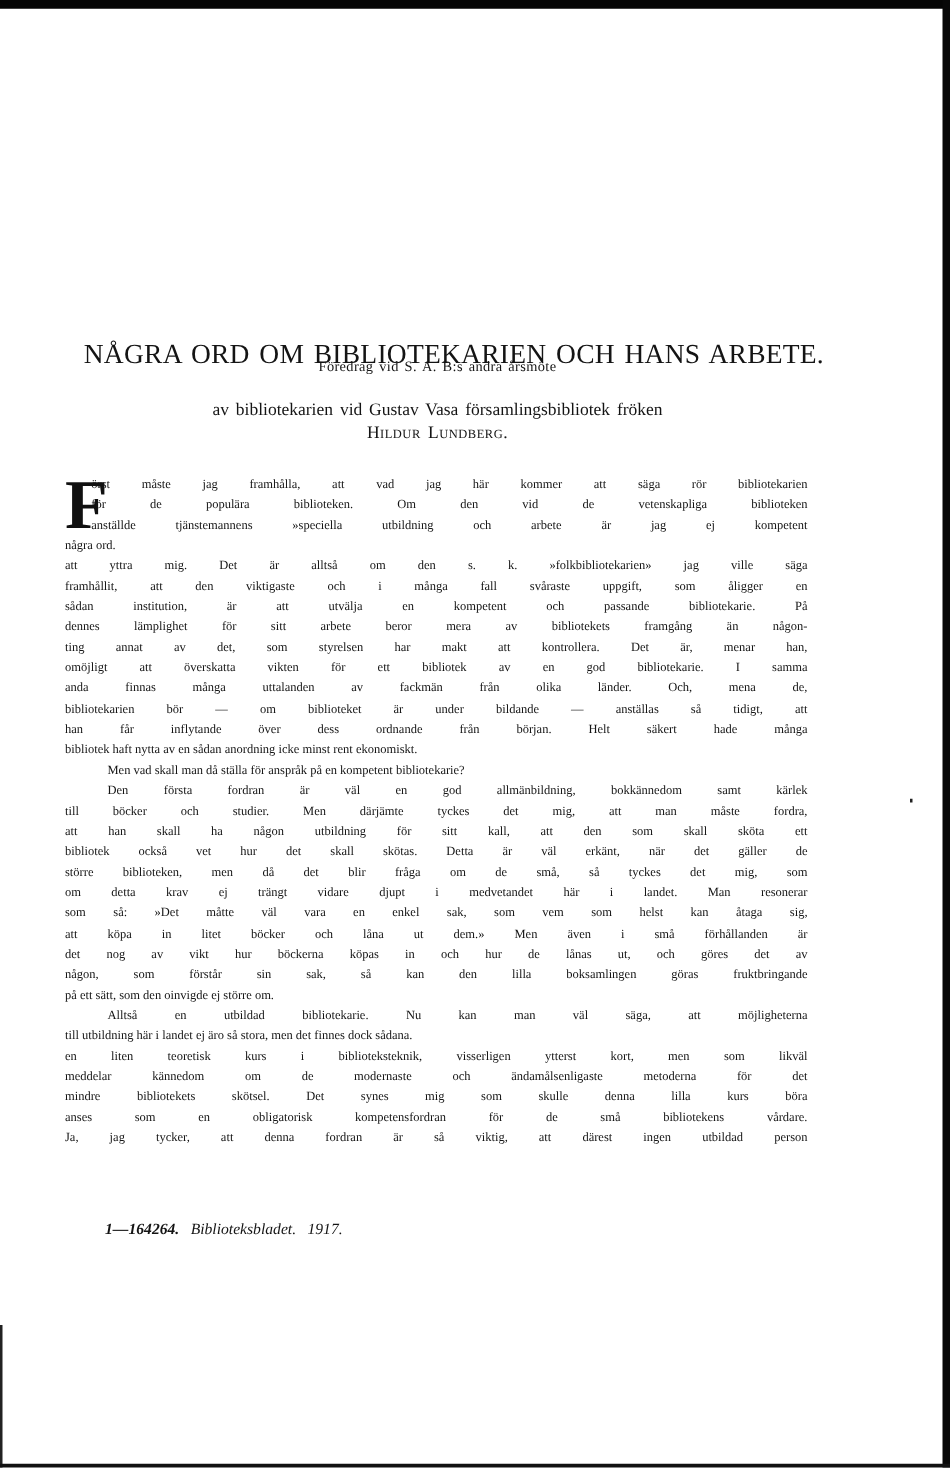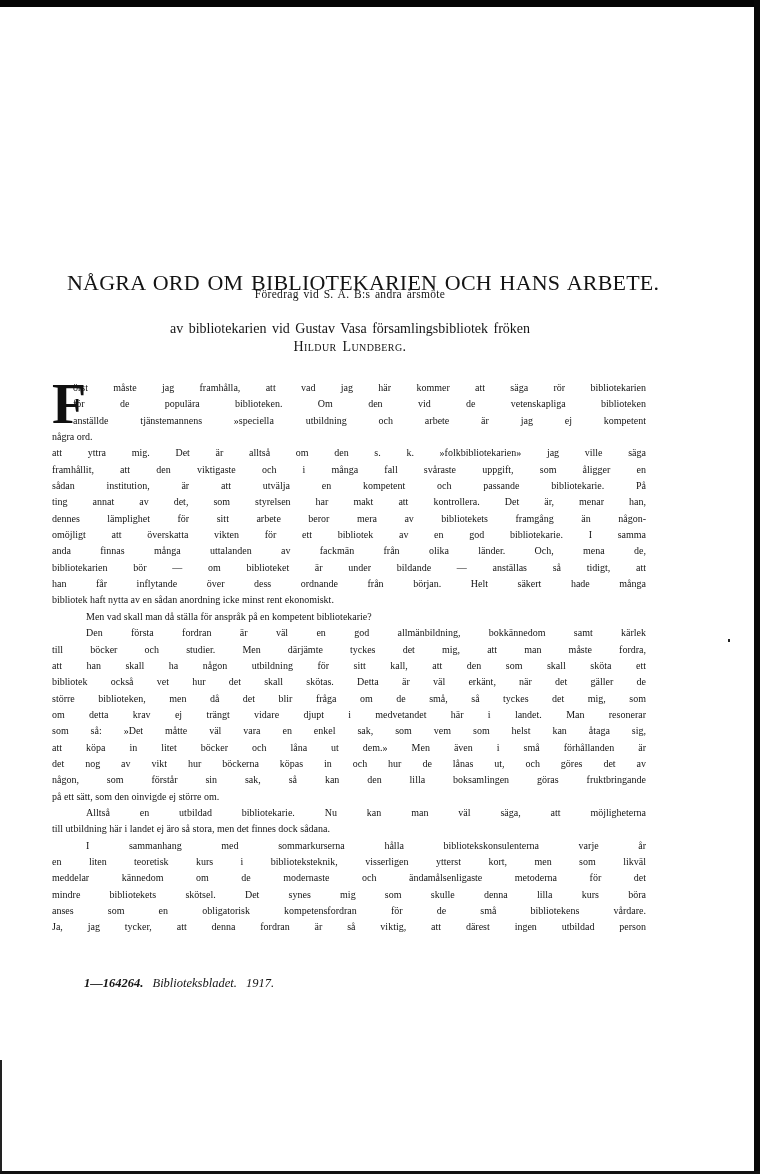--- a/index.html
+++ b/index.html
@@ -75,42 +75,41 @@
 <div class="dropcap">F</div>
 
 <div class="body-text">
   <span class="line dropindent">örst måste jag framhålla, att vad jag här kommer att säga rör bibliotekarien</span>
   <span class="line dropindent">för de populära biblioteken.  Om den vid de vetenskapliga biblioteken</span>
   <span class="line dropindent">anställde tjänstemannens »speciella utbildning och arbete är jag ej kompetent</span>
   <span class="line last">några ord.</span>
   <span class="line">att yttra mig.  Det är alltså om den s. k. »folkbibliotekarien» jag ville säga</span>
   <span class="line">framhållit, att den viktigaste och i många fall svåraste uppgift, som åligger en</span>
   <span class="line">sådan institution, är att utvälja en kompetent och passande bibliotekarie.  På</span>
+  <span class="line">dennes lämplighet för sitt arbete beror mera av bibliotekets framgång än någon-</span>
   <span class="line">ting annat av det, som styrelsen har makt att kontrollera.  Det är, menar han,</span>
-  <span class="line">dennes lämplighet för sitt arbete beror mera av bibliotekets framgång än någon-</span>
   <span class="line">omöjligt att överskatta vikten för ett bibliotek av en god bibliotekarie.  I samma</span>
   <span class="line">anda finnas många uttalanden av fackmän från olika länder.  Och, mena de,</span>
   <span class="line">bibliotekarien bör — om biblioteket är under bildande — anställas så tidigt, att</span>
   <span class="line">han får inflytande över dess ordnande från början.  Helt säkert hade många</span>
   <span class="line last">bibliotek haft nytta av en sådan anordning icke minst rent ekonomiskt.</span>
   <span class="line indent last">Men vad skall man då ställa för anspråk på en kompetent bibliotekarie?</span>
   <span class="line indent">Den första fordran är väl en god allmänbildning, bokkännedom samt kärlek</span>
   <span class="line">till böcker och studier.  Men därjämte tyckes det mig, att man måste fordra,</span>
   <span class="line">att han skall ha någon utbildning för sitt kall, att den som skall sköta ett</span>
   <span class="line">bibliotek också vet hur det skall skötas.  Detta är väl erkänt, när det gäller de</span>
   <span class="line">större biblioteken, men då det blir fråga om de små, så tyckes det mig, som</span>
   <span class="line">om detta krav ej trängt vidare djupt i medvetandet här i landet.  Man resonerar</span>
   <span class="line">som så:  »Det måtte väl vara en enkel sak, som vem som helst kan åtaga sig,</span>
   <span class="line">att köpa in litet böcker och låna ut dem.»  Men även i små förhållanden är</span>
   <span class="line">det nog av vikt hur böckerna köpas in och hur de lånas ut, och göres det av</span>
   <span class="line">någon, som förstår sin sak, så kan den lilla boksamlingen göras fruktbringande</span>
   <span class="line last">på ett sätt, som den oinvigde ej större om.</span>
   <span class="line indent">Alltså en utbildad bibliotekarie.  Nu kan man väl säga, att möjligheterna</span>
   <span class="line last">till utbildning här i landet ej äro så stora, men det finnes dock sådana.</span>
-  <span class="line indent">I sammanhang med sommarkurserna hålla bibliotekskonsulenterna varje år</span>
   <span class="line">en liten teoretisk kurs i biblioteksteknik, visserligen ytterst kort, men som likväl</span>
   <span class="line">meddelar kännedom om de modernaste och ändamålsenligaste metoderna för det</span>
   <span class="line">mindre bibliotekets skötsel.  Det synes mig som skulle denna lilla kurs böra</span>
   <span class="line">anses som en obligatorisk kompetensfordran för de små bibliotekens vårdare.</span>
   <span class="line">Ja, jag tycker, att denna fordran är så viktig, att därest ingen utbildad person</span>
 </div>
 
 <div class="footer">
   <span class="num">1—164264.</span>
   <span class="pub">Biblioteksbladet.</span>

